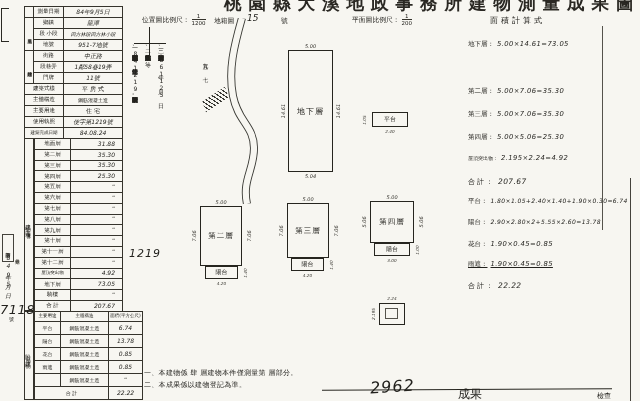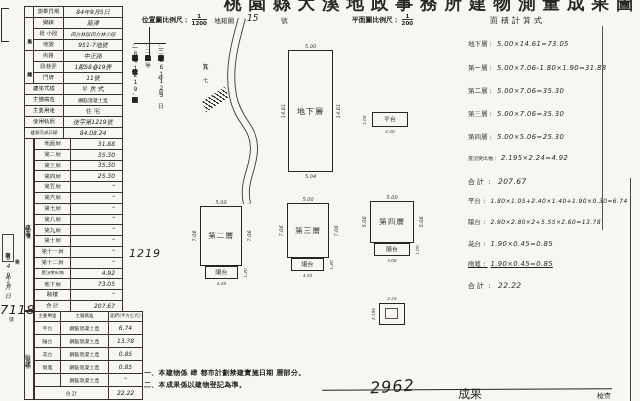--- a/index.html
+++ b/index.html
@@ -5,21 +5,21 @@
   * { margin:0; padding:0; box-sizing:border-box; }
   html,body { width:640px; height:401px; overflow:hidden; background:#fff; }
   #page {
     position:relative; width:640px; height:401px; overflow:hidden;
     background:#f7f6f1; color:#23221e;
     font-family:"DejaVu Sans", sans-serif;
   }
   .abs { position:absolute; }
   .hw { font-style:italic; }
   .vert { writing-mode:vertical-rl; text-orientation:upright; }
-  .nowrap { white-space:nowrap;font-weight:bold; }
+  .nowrap { white-space:nowrap; }
 
   
   .doc-title { left:224px; top:-9px; font-size:17.5px; letter-spacing:7px;
                font-weight:600; white-space:nowrap; color:#2a2823; }
 
   
   .frac { display:inline-block; text-align:center; vertical-align:middle; line-height:1.1; }
   .frac .num { display:block; border-bottom:1px solid #35332c; padding:0 3px; font-size:5.5px; }
   .frac .den { display:block; font-size:5.5px; }
 
@@ -364,24 +364,20 @@
   <div class="plan" style="left:379px; top:303px; width:26px; height:22px;">
     <div class="roof-inner"></div>
     <span class="dim t tiny">2.24</span>
     <span class="dim l tiny">2.195</span>
   </div>
 
   <div class="calc-line" style="top:40px;">
       <span class="lb">地下層：</span>
       <span class="fx">5.00×14.61=73.05</span>
     </div>
-  <div class="calc-line" style="top:64px;">
-      <span class="lb">第一層：</span>
-      <span class="fx">5.00×7.06-1.80×1.90=31.88</span>
-    </div>
   <div class="calc-line" style="top:87px;">
       <span class="lb">第二層：</span>
       <span class="fx">5.00×7.06=35.30</span>
     </div>
   <div class="calc-line" style="top:110px;">
       <span class="lb">第三層：</span>
       <span class="fx">5.00×7.06=35.30</span>
     </div>
   <div class="calc-line" style="top:133px;">
       <span class="lb">第四層：</span>
@@ -409,21 +405,21 @@
     </div>
   <div class="calc-line" style="top:260px;text-decoration:underline;">
       <span class="lb">雨遮：</span>
       <span class="fx">1.90×0.45=0.85</span>
     </div>
   <div class="calc-line" style="top:281px;">
       <span class="lb" style="font-size:7px; letter-spacing:2px;">合計：</span>
       <span class="fx" style="font-size:7.5px;">22.22</span>
     </div>
 
-  <div class="abs nowrap" style="left:144px; top:368px; font-size:7px; letter-spacing:0.3px;">一、本建物係 肆 都市計劃禁建實施日期   層部分。</div>
+  <div class="abs nowrap" style="left:144px; top:368px; font-size:7px; letter-spacing:0.3px;">一、本建物係 肆 層建物本件僅測量第   層部分。</div>
   <div class="abs nowrap" style="left:144px; top:380px; font-size:7px; letter-spacing:0.3px;">二、本成果係以建物登記為準。</div>
 
 
   <div class="abs rule" style="left:322px; top:389px; width:290px; height:1px; transform:rotate(-0.3deg);"></div>
   <span class="abs hw" style="left:370px; top:377px; font-size:16px; transform:rotate(-4deg); letter-spacing:1px;">2962</span>
   <span class="abs" style="left:458px; top:386px; font-size:12px;">成果</span>
   <span class="abs" style="left:597px; top:391px; font-size:7px;">檢查</span>
 
   <div class="abs" style="left:602px; top:26px; width:1px; height:204px; background:#55534c;"></div>
   <div class="abs" style="left:630px; top:178px; width:1px; height:223px; background:#44423c;"></div>

